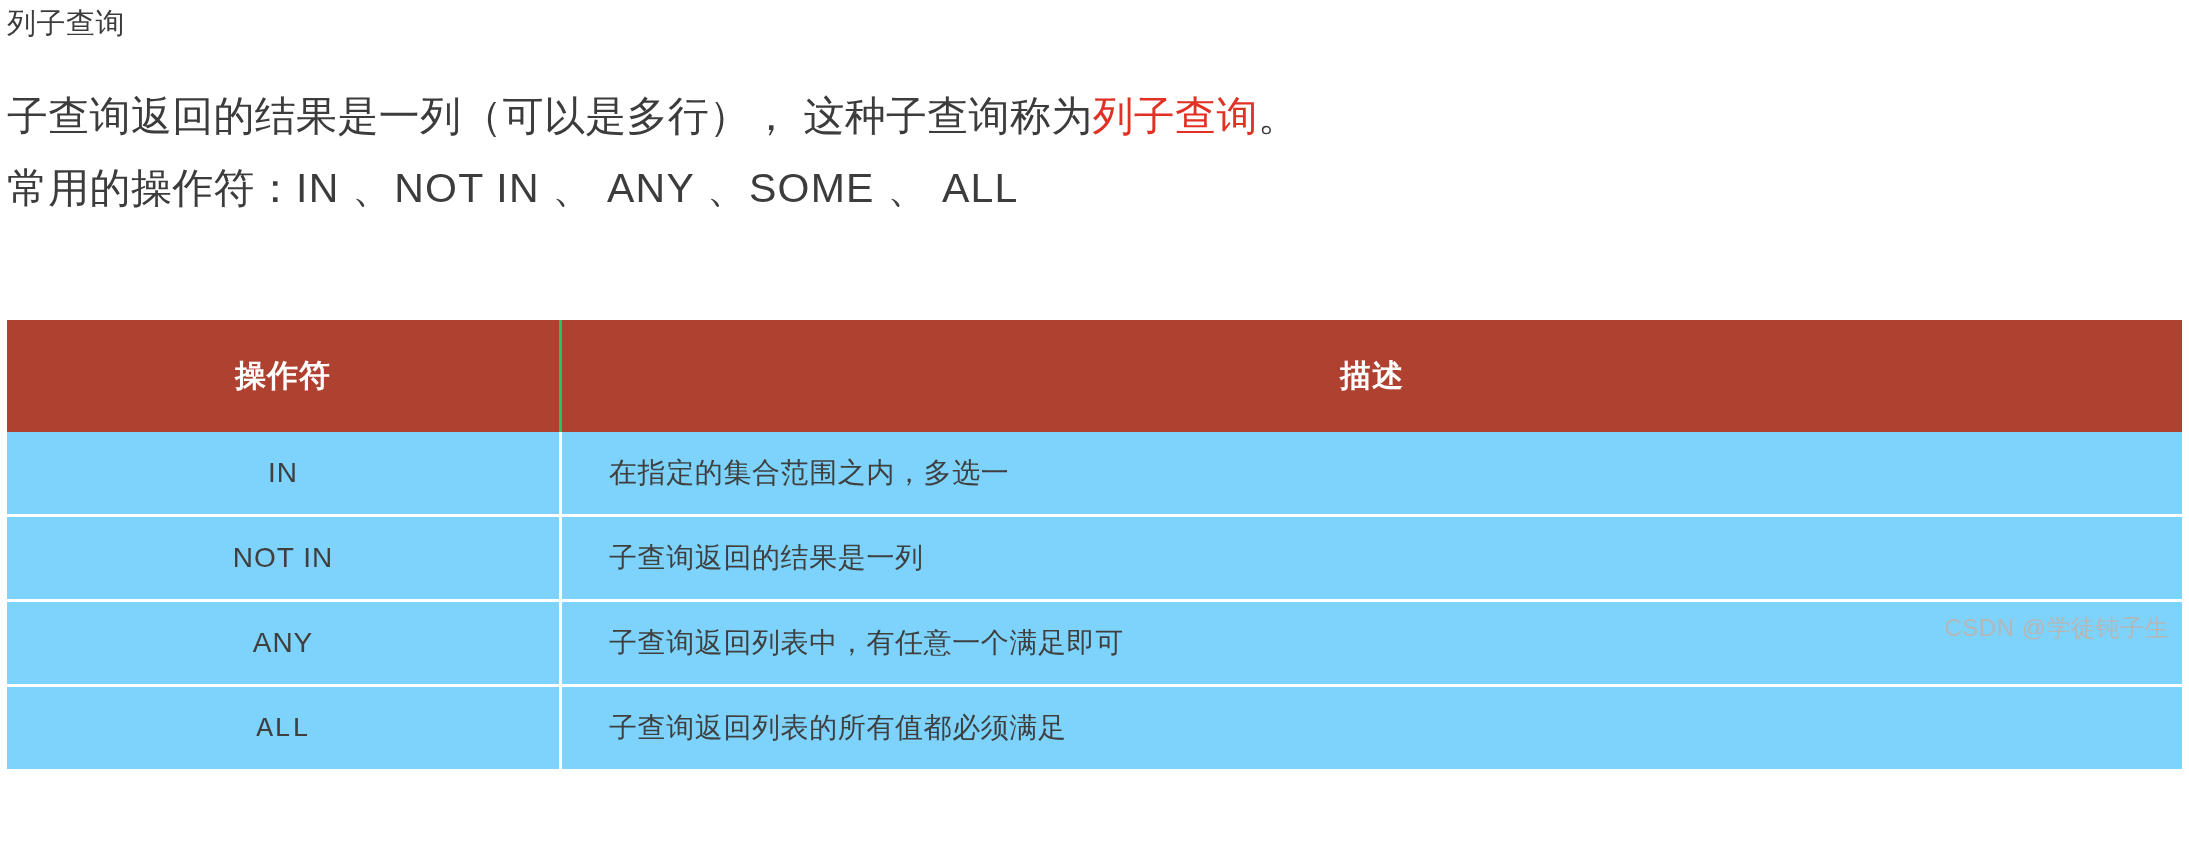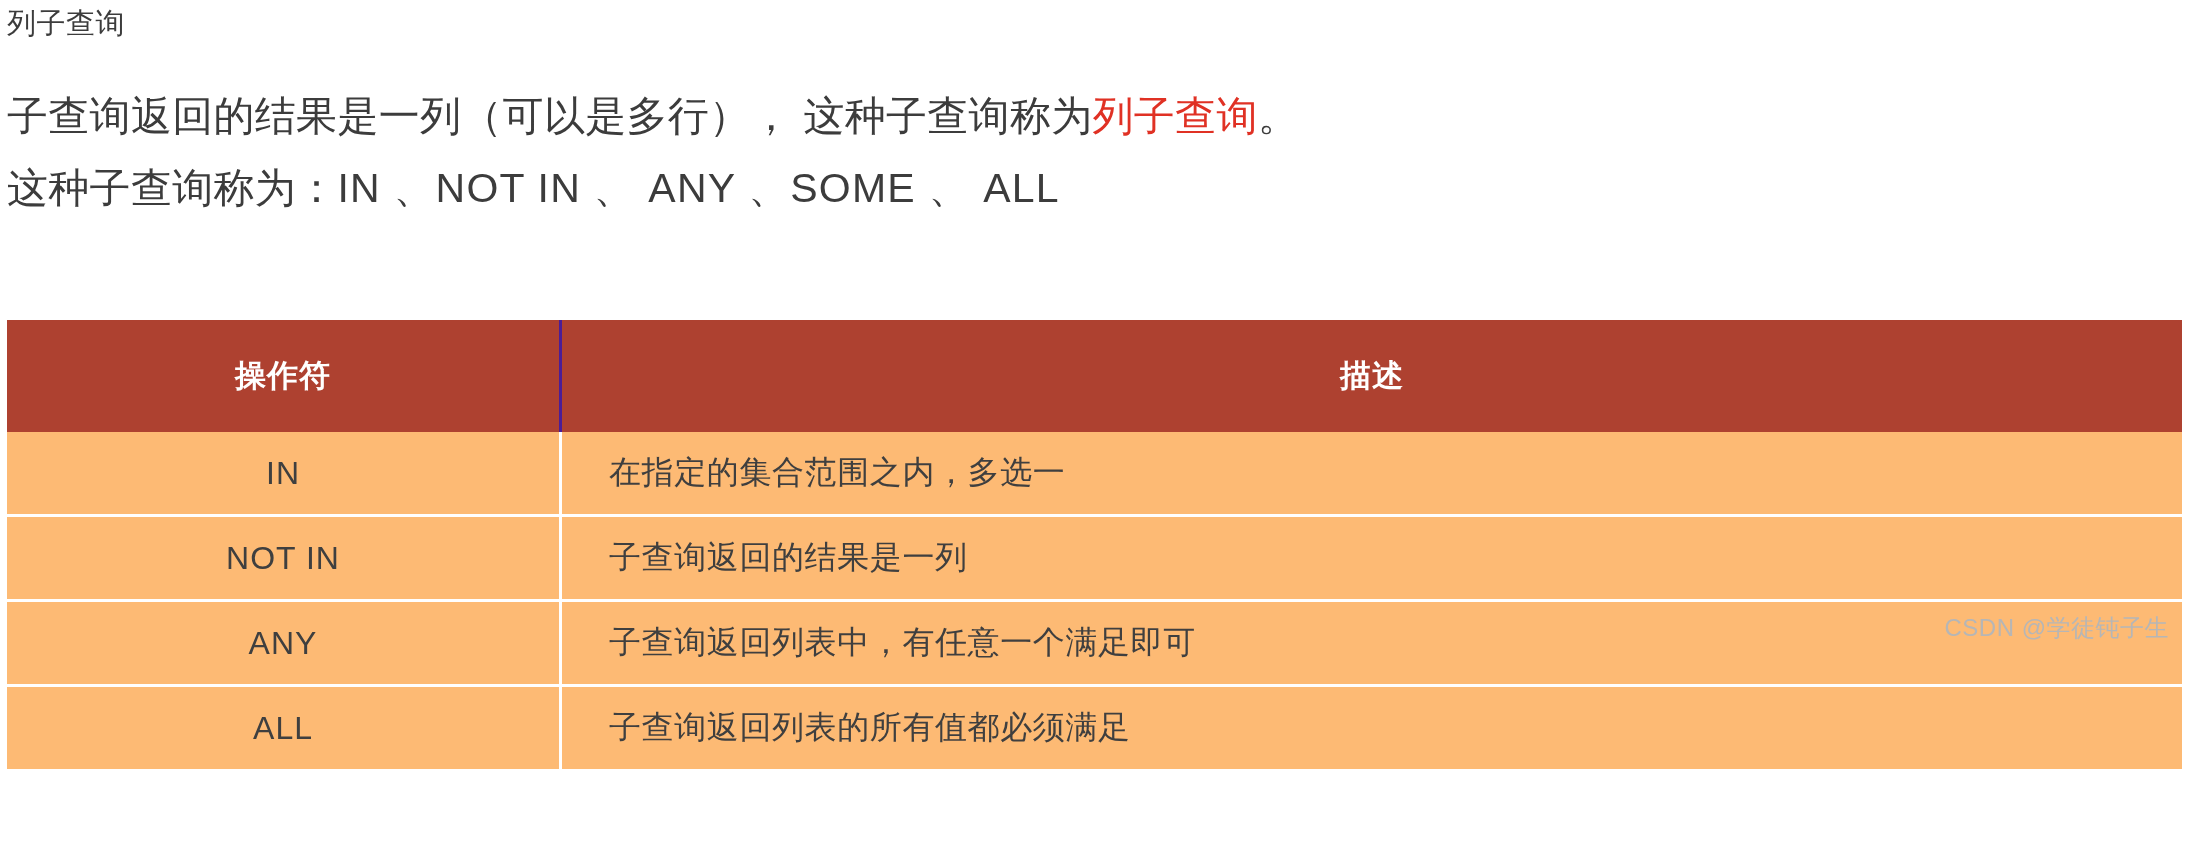--- a/index.html
+++ b/index.html
@@ -57,35 +57,35 @@
     table-layout: fixed;
   }
   .sql-table th {
     background: #ae4130;
     color: #ffffff;
     font-size: 31px;
     font-weight: bold;
     height: 110px;
     text-align: center;
     vertical-align: middle;
-    border-right: 3px solid #4c1d95;
+    border-right: 3px solid #22c55e;
     letter-spacing: 1px;
   }
   .sql-table th:last-child { border-right: none; }
   .sql-table td {
-    background: #fdba74;
+    background: #7dd3fc;
     height: 80px;
-    font-size: 32px;
+    font-size: 28px;
     color: #3f3f3f;
     vertical-align: middle;
     border-bottom: 3px solid #ffffff;
     border-right: 3px solid #ffffff;
   }
   .sql-table td:last-child { border-right: none; }
-  .sql-table tbody tr:last-child td { border-bottom: none; }
+  .sql-table tbody tr:last-child td { border-bottom: none; font-family: Liberation Mono, monospace; }
   .col-op {
     width: 550px;
     text-align: center;
     letter-spacing: 1px;
   }
   .col-desc {
     text-align: left;
     padding-left: 47px;
     letter-spacing: 0.6px;
   }
@@ -106,21 +106,21 @@
 
 <div class="page">
 
   <div class="heading">列子查询</div>
 
   <div class="para para-1">
     <span>子查询返回的结果是一列（可以是多行）， 这种子查询称为</span><span class="accent-red">列子查询</span><span>。</span>
   </div>
 
   <div class="para para-2">
-    <span>这种子查询称为：</span><span class="op-list">IN 、NOT IN 、 ANY 、SOME 、 ALL</span>
+    <span>常用的操作符：</span><span class="op-list">IN 、NOT IN 、 ANY 、SOME 、 ALL</span>
   </div>
 
   <table class="sql-table">
     <thead>
       <tr>
         <th class="col-op">操作符</th>
         <th class="col-desc-head">描述</th>
       </tr>
     </thead>
     <tbody>

